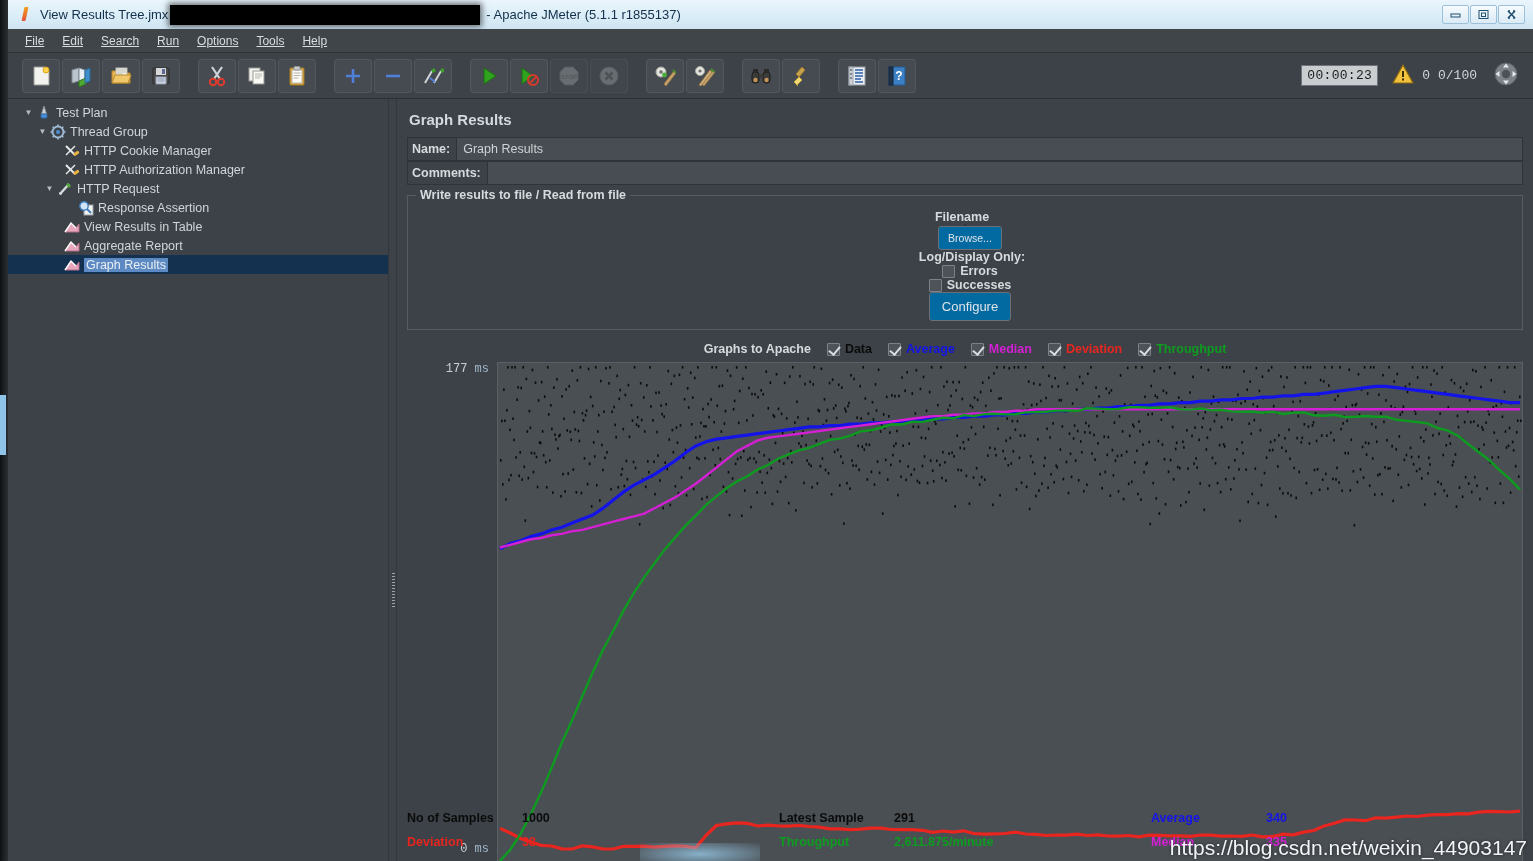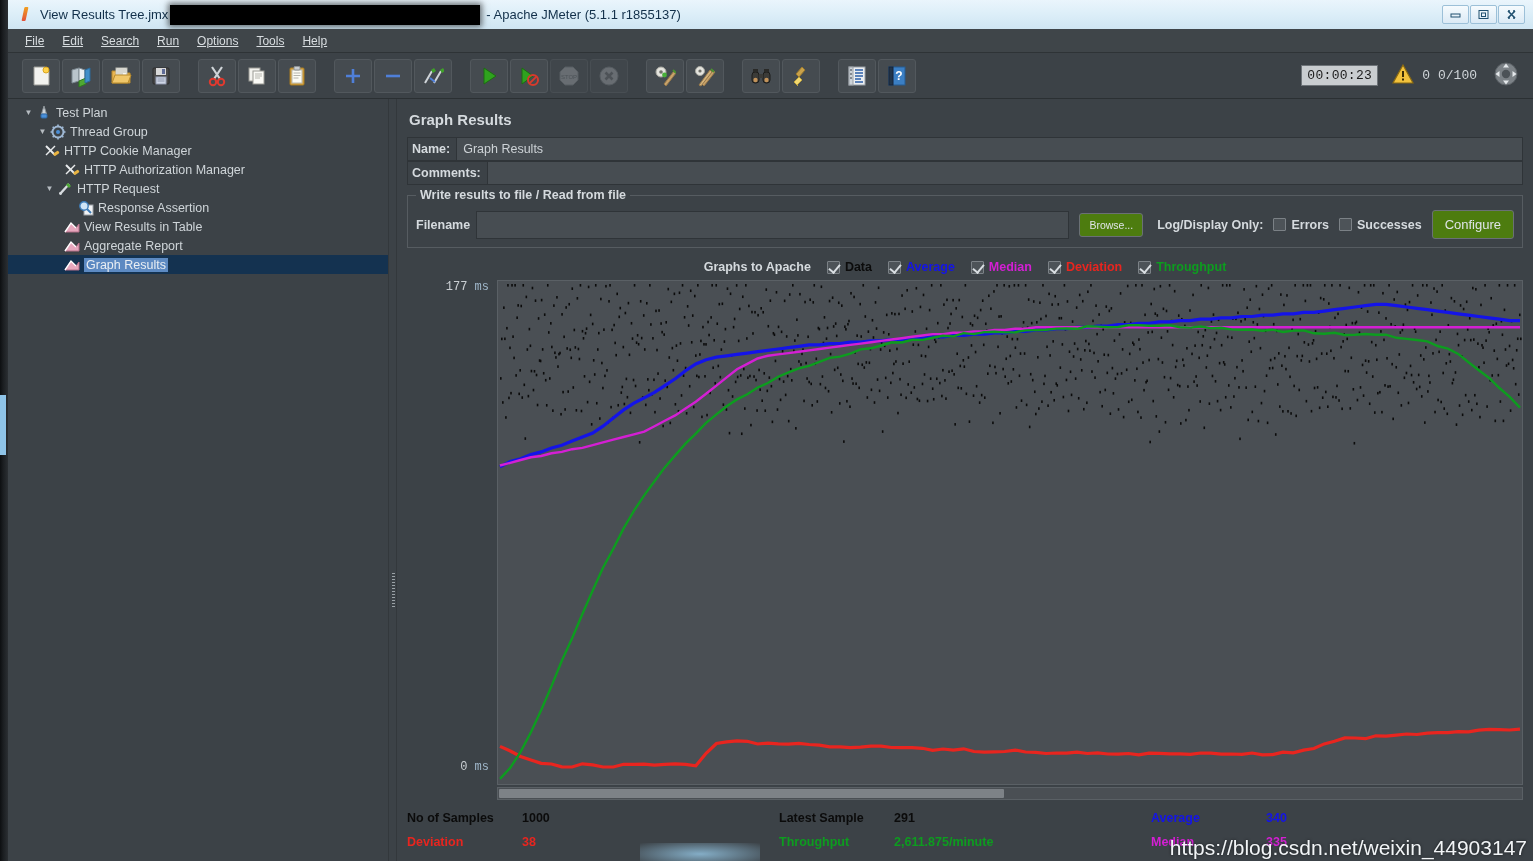--- a/index.html
+++ b/index.html
@@ -146,27 +146,27 @@
 
   
   #fset {
     margin: 10px 10px 0 10px; border: 1px solid #55 5b60;
     border: 1px solid #565c61; position: relative; padding: 14px 8px 8px 8px;
   }
   #fset-legend {
     position: absolute; top: -8px; left: 8px; background: #3c4247;
     padding: 0 4px; font-size: 12.5px; color: #d5dade; font-weight: bold;
   }
-  #fset-inner { display: flex; align-items: center; }
+  #fset-inner { display: flex; align-items: center; flex-direction: column; }
   #fn-label { font-size: 12.5px; color: #d5dade; font-weight: bold; margin-right: 6px; }
   #fn-input {
     flex: 1; height: 28px; background: #474d52; border: 1px solid #2f3438;
   }
   .btn {
-    background: #4d7c0f; border: 1px solid #6a7075; border-radius: 3px;
+    background: #0369a1; border: 1px solid #6a7075; border-radius: 3px;
     color: #dfe4e8; font-size: 11px; padding: 5px 10px; margin-left: 10px;
     white-space: nowrap;
   }
   #browse-btn { font-size: 10.5px; padding: 5px 9px; }
   #configure-btn { font-size: 13px; padding: 6px 12px; }
   #logdisp { font-size: 12.5px; color: #d5dade; font-weight: bold; margin-left: 14px; white-space: nowrap; }
   .cbwrap { display: flex; align-items: center; margin-left: 10px; }
   .cbox {
     width: 13px; height: 13px; background: #4d5358; border: 1px solid #7b8186;
     margin-right: 5px; position: relative; border-radius: 1px;
@@ -479,21 +479,21 @@
           <span class="ticon">
             <svg width="16" height="16" viewBox="0 0 16 16">
                 <circle cx="8" cy="8" r="5.5" fill="none" stroke="#9fb8d4" stroke-width="2"></circle>
                 <circle cx="8" cy="8" r="2" fill="#4a8fd8"></circle>
                 <path d="M8 0.5v2M8 13.5v2M0.5 8h2M13.5 8h2M2.7 2.7l1.4 1.4M11.9 11.9l1.4 1.4M13.3 2.7l-1.4 1.4M4.1 11.9l-1.4 1.4" stroke="#9fb8d4" stroke-width="1.6"></path>
               </svg>
           </span>
           <span class="lbl">Thread Group</span>
         </div>
 
-        <div class="trow" style="padding-left:22px">
+        <div class="trow" style="padding-left:42px">
           <span class="tw"></span>
           <span class="ticon">
             <svg width="16" height="16" viewBox="0 0 16 16">
                 <path d="M2 3 L11 12" stroke="#e8eaec" stroke-width="2"></path>
                 <path d="M11 3 L2 12" stroke="#e8eaec" stroke-width="1.4"></path>
                 <rect x="9" y="9" width="6" height="3" rx="1" fill="#e8b340" transform="rotate(-35 12 10)"></rect>
               </svg>
           </span>
           <span class="lbl">HTTP Cookie Manager</span>
         </div>

